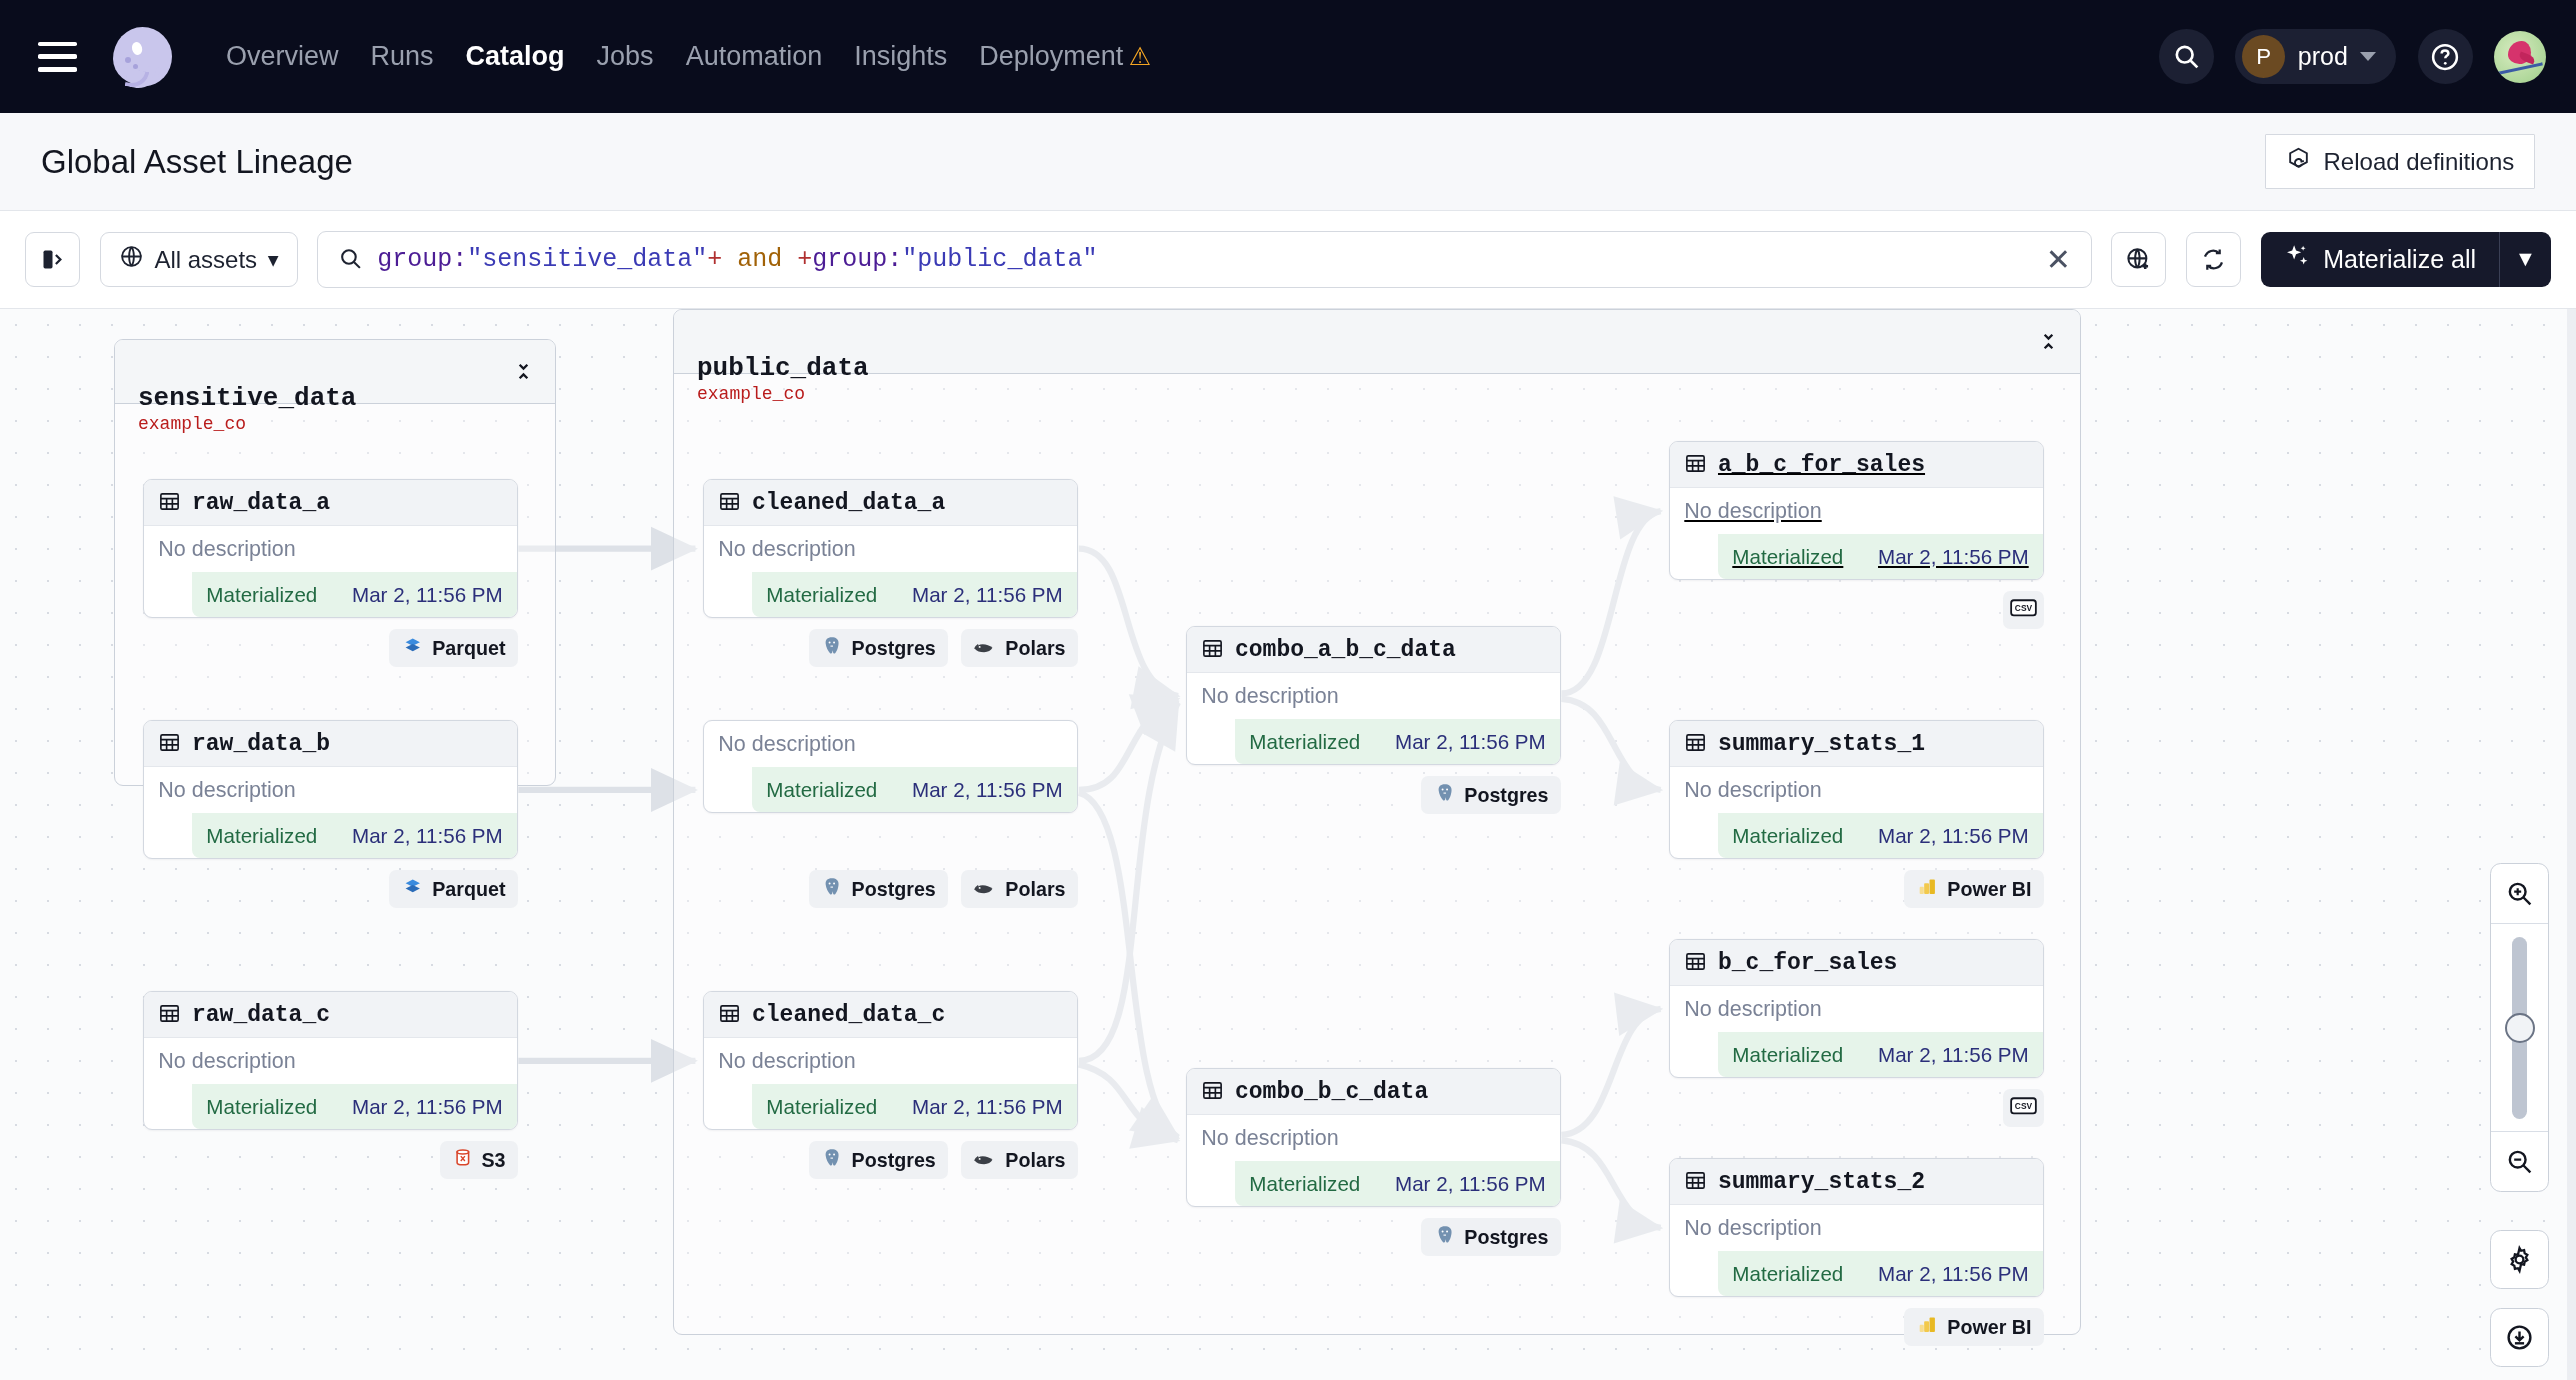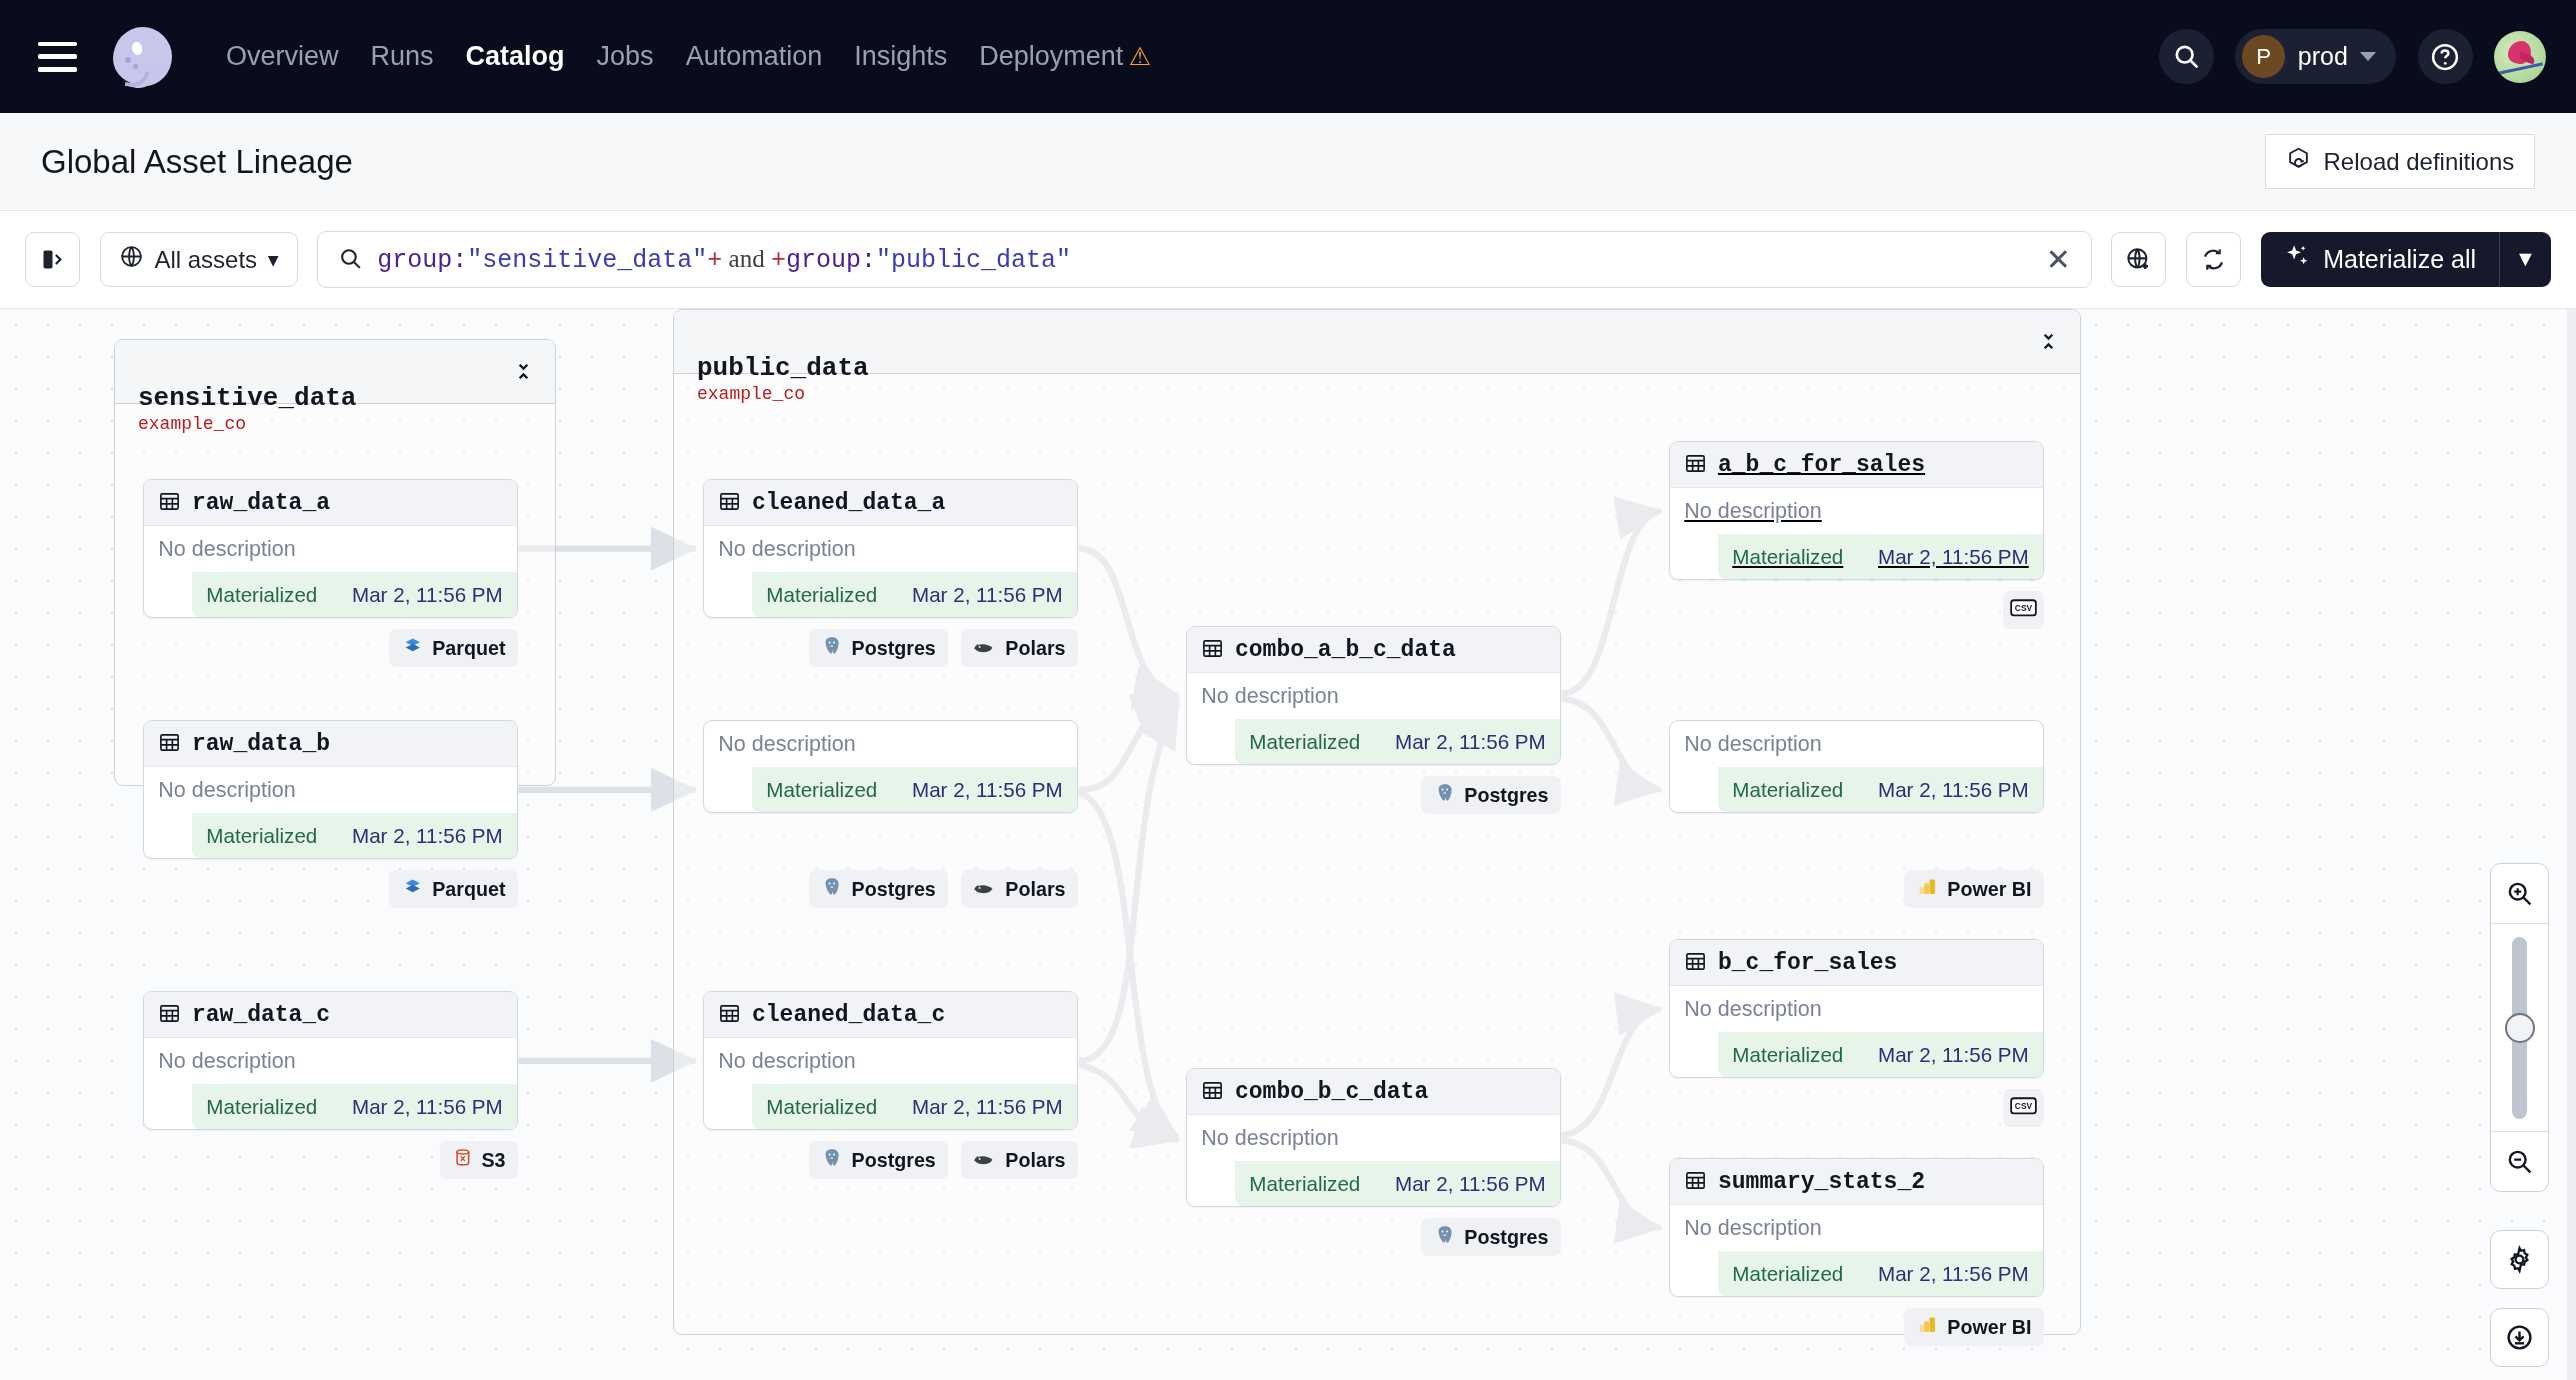--- a/index.html
+++ b/index.html
@@ -82,21 +82,21 @@
     display: flex; align-items: center; gap: 10.7px; padding: 0 18px; font-size: 24px;
     color: #1D2230; cursor: pointer; flex: none; }
   .searchbar { flex: 1; height: 57px; border: 0.9px solid #D5D9E0; background: #fff;
     border-radius: 9px; display: flex; align-items: center; padding: 0 19.7px; gap: 14.3px;
     min-width: 0; }
   .query { font-family: "Liberation Mono", monospace; font-size: 25px; white-space: nowrap;
     overflow: hidden; }
   .q-key { color: #4c1d95; }
   .q-str { color: #3B3BB5; }
   .q-plus { color: #B03030; }
-  .q-and { color: #404040; font-family: Liberation Serif, serif; }
+  .q-and { color: #a16207; }
   .clear-x { margin-left: auto; font-size: 30px; color: #4B5263; cursor: pointer;
     padding-left: 18px; }
   .mat-group { display: flex; flex: none; }
   .mat-btn { height: 55px; background: #16192B; color: #fff; border-radius: 9px 0 0 9px;
     display: flex; align-items: center; gap: 12.5px; padding: 0 23px; font-size: 25px;
     cursor: pointer; }
   .mat-caret { height: 55px; width: 52px; background: #16192B; border-radius: 0 9px 9px 0;
     display: flex; align-items: center; justify-content: center; cursor: pointer;
     border-left: 0.9px solid #3A3F55; }
 
@@ -575,20 +575,27 @@
         </div>
         <div class="tagrow" style="top: 282px; left: 1669px; width: 375px; justify-content: flex-end;">
           <div class="tag" style="padding: 0px 7.2px; background: rgb(239, 241, 244);">
             <span><svg width="27" height="19.7" viewBox="0 0 30 22" style="font-size:22px">
                 <rect x="1.2" y="2.5" width="27.6" height="17" rx="3" fill="#fff" stroke="#131620" stroke-width="2"></rect>
                 <text x="15" y="14.6" font-family="Liberation Sans, sans-serif" font-size="9.4" font-weight="bold" fill="#131620" text-anchor="middle">CSV</text>
               </svg></span>
           </div>
         </div>
         <div class="node" style="left: 1669px; top: 411px;">
+          <div class="node-head">
+            <span><svg width="23" height="23" viewBox="0 0 24 24" fill="none" stroke="#131620" stroke-width="1.7">
+                <rect x="3" y="4" width="18" height="16" rx="1.5"></rect>
+                <path d="M3 9h18M3 14.5h18M9 9v11M15 9v11"></path>
+              </svg></span>
+            <span class="node-title">summary_stats_1</span>
+          </div>
           <div class="node-desc">No description</div>
           <div class="node-foot">
             <span class="mat-label">Materialized</span>
             <span class="mat-time">Mar 2, 11:56 PM</span>
           </div>
         </div>
         <div class="tagrow" style="top: 561px; left: 1669px; width: 375px; justify-content: flex-end;">
           <div class="tag">
             <span><svg width="21.5" height="21.5" viewBox="0 0 24 24">
                 <rect x="14" y="4" width="6" height="16" rx="1" fill="#E8B923"></rect>

